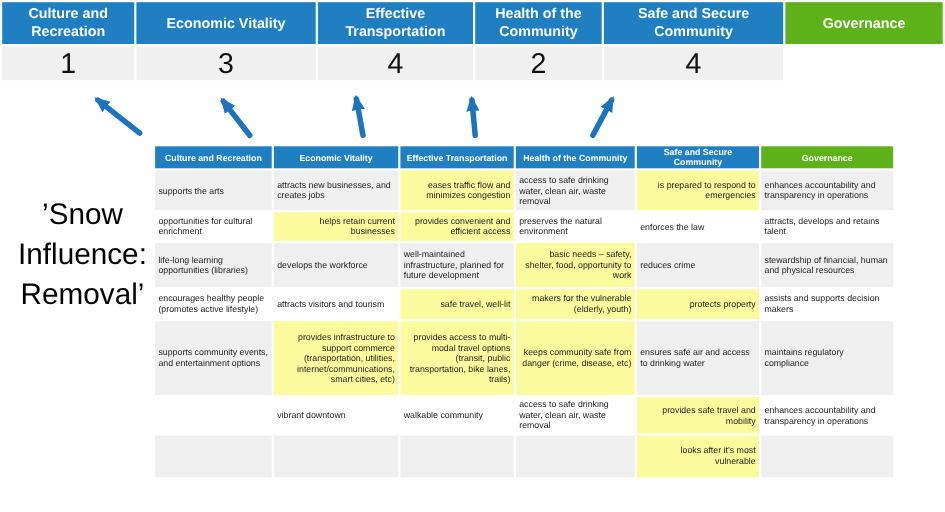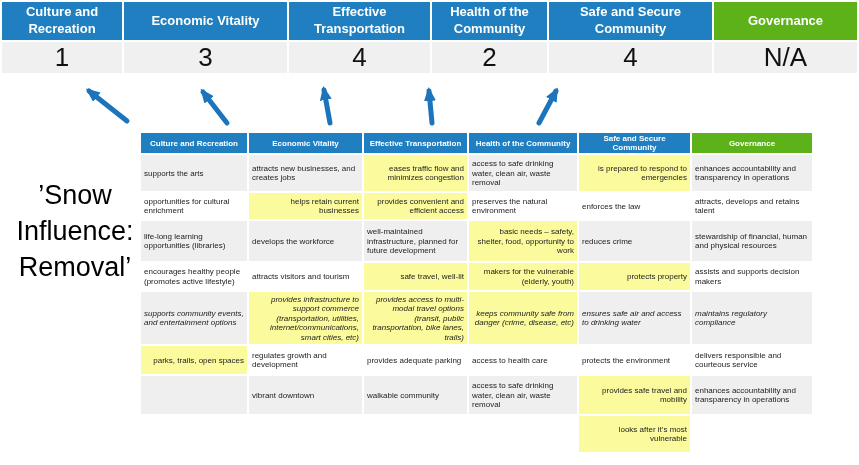--- a/index.html
+++ b/index.html
@@ -63,21 +63,21 @@
   .matrix td{
     font-size:8px;line-height:1.18;vertical-align:middle;text-align:left;
     padding:2px 3px;color:#222;background:#fff;
   }
   .matrix tbody tr:nth-child(odd) td{background:var(--band);}
   .matrix td.hl{background:var(--highlight) !important;text-align:right;}
   .matrix tbody tr:nth-child(1) td{height:36px;}
   .matrix tbody tr:nth-child(2) td{height:26px;}
   .matrix tbody tr:nth-child(3) td{height:40px;}
   .matrix tbody tr:nth-child(4) td{height:27px;}
-  .matrix tbody tr:nth-child(5) td{height:52px;font-style:italic;}
+  .matrix tbody tr:nth-child(5) td{height:67px;}
   .matrix tbody tr:nth-child(6) td{height:28px;}
   .matrix tbody tr:nth-child(7) td{height:38px;}
   .matrix tbody tr:nth-child(8) td{height:36px;}
 </style>
 </head>
 <body>
 
 <div class="banner">
     <div class="sum-col">
       <div class="sum-head">Culture and Recreation</div>
@@ -94,21 +94,20 @@
     <div class="sum-col">
       <div class="sum-head">Health of the Community</div>
       <div class="sum-score">2</div>
     </div>
     <div class="sum-col">
       <div class="sum-head">Safe and Secure Community</div>
       <div class="sum-score">4</div>
     </div>
     <div class="sum-col green">
       <div class="sum-head">Governance</div>
-      <div class="sum-score">N/A</div>
     </div>
   </div>
 
 <svg class="arrows" width="700" height="58" viewBox="0 0 700 58">
   <defs>
     <marker id="ah" markerUnits="userSpaceOnUse" markerWidth="16" markerHeight="14" refX="10" refY="6" orient="auto">
       <path d="M0,0 L14,6 L0,12 Z"></path>
     </marker>
   </defs>
   <line x1="127" y1="45" x2="89" y2="15" marker-end="url(#ah)"></line>
@@ -170,28 +169,20 @@
       </tr>
       <tr>
         <td>supports community events, and entertainment options</td>
         <td class="hl">provides infrastructure to support commerce (transportation, utilities, internet/communications, smart cities, etc)</td>
         <td class="hl">provides access to multi-modal travel options (transit, public transportation, bike lanes, trails)</td>
         <td class="hl">keeps community safe from danger (crime, disease, etc)</td>
         <td>ensures safe air and access to drinking water</td>
         <td>maintains regulatory compliance</td>
       </tr>
       <tr>
-        <td class="hl">parks, trails, open spaces</td>
-        <td>regulates growth and development</td>
-        <td>provides adequate parking</td>
-        <td>access to health care</td>
-        <td>protects the environment</td>
-        <td>delivers responsible and courteous service</td>
-      </tr>
-      <tr>
         <td></td>
         <td>vibrant downtown</td>
         <td>walkable community</td>
         <td>access to safe drinking water, clean air, waste removal</td>
         <td class="hl">provides safe travel and mobility</td>
         <td>enhances accountability and transparency in operations</td>
       </tr>
       <tr>
         <td></td>
         <td></td>

